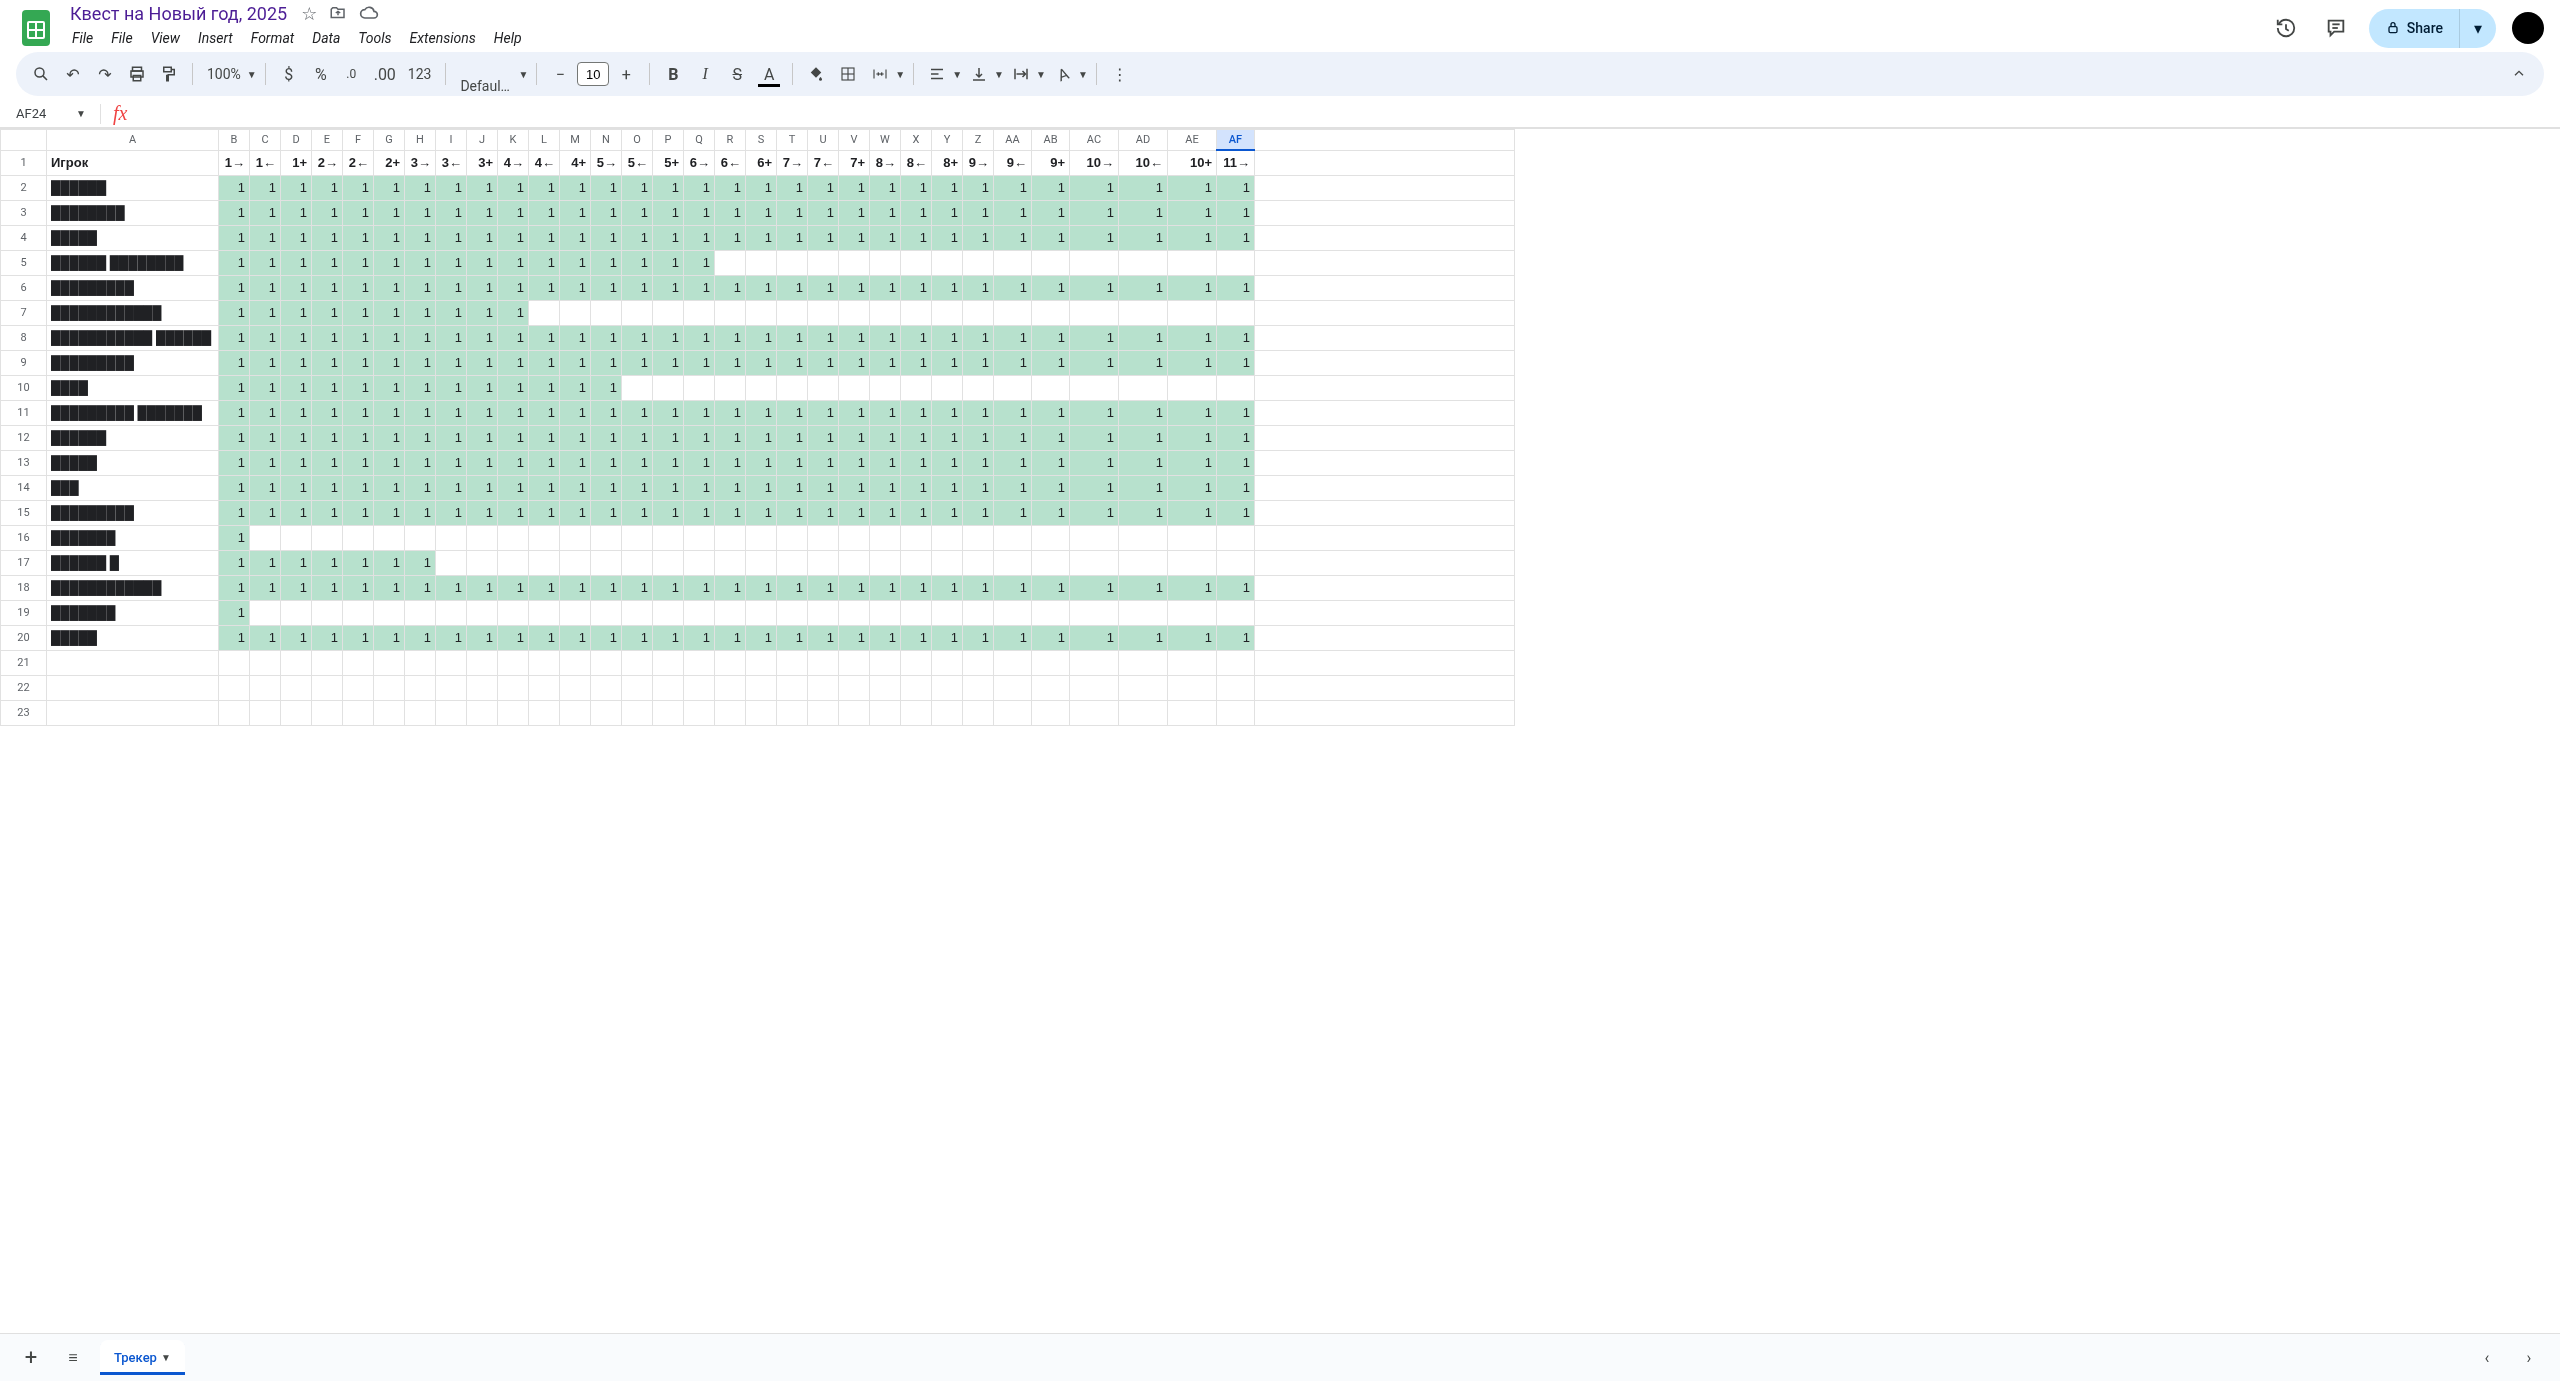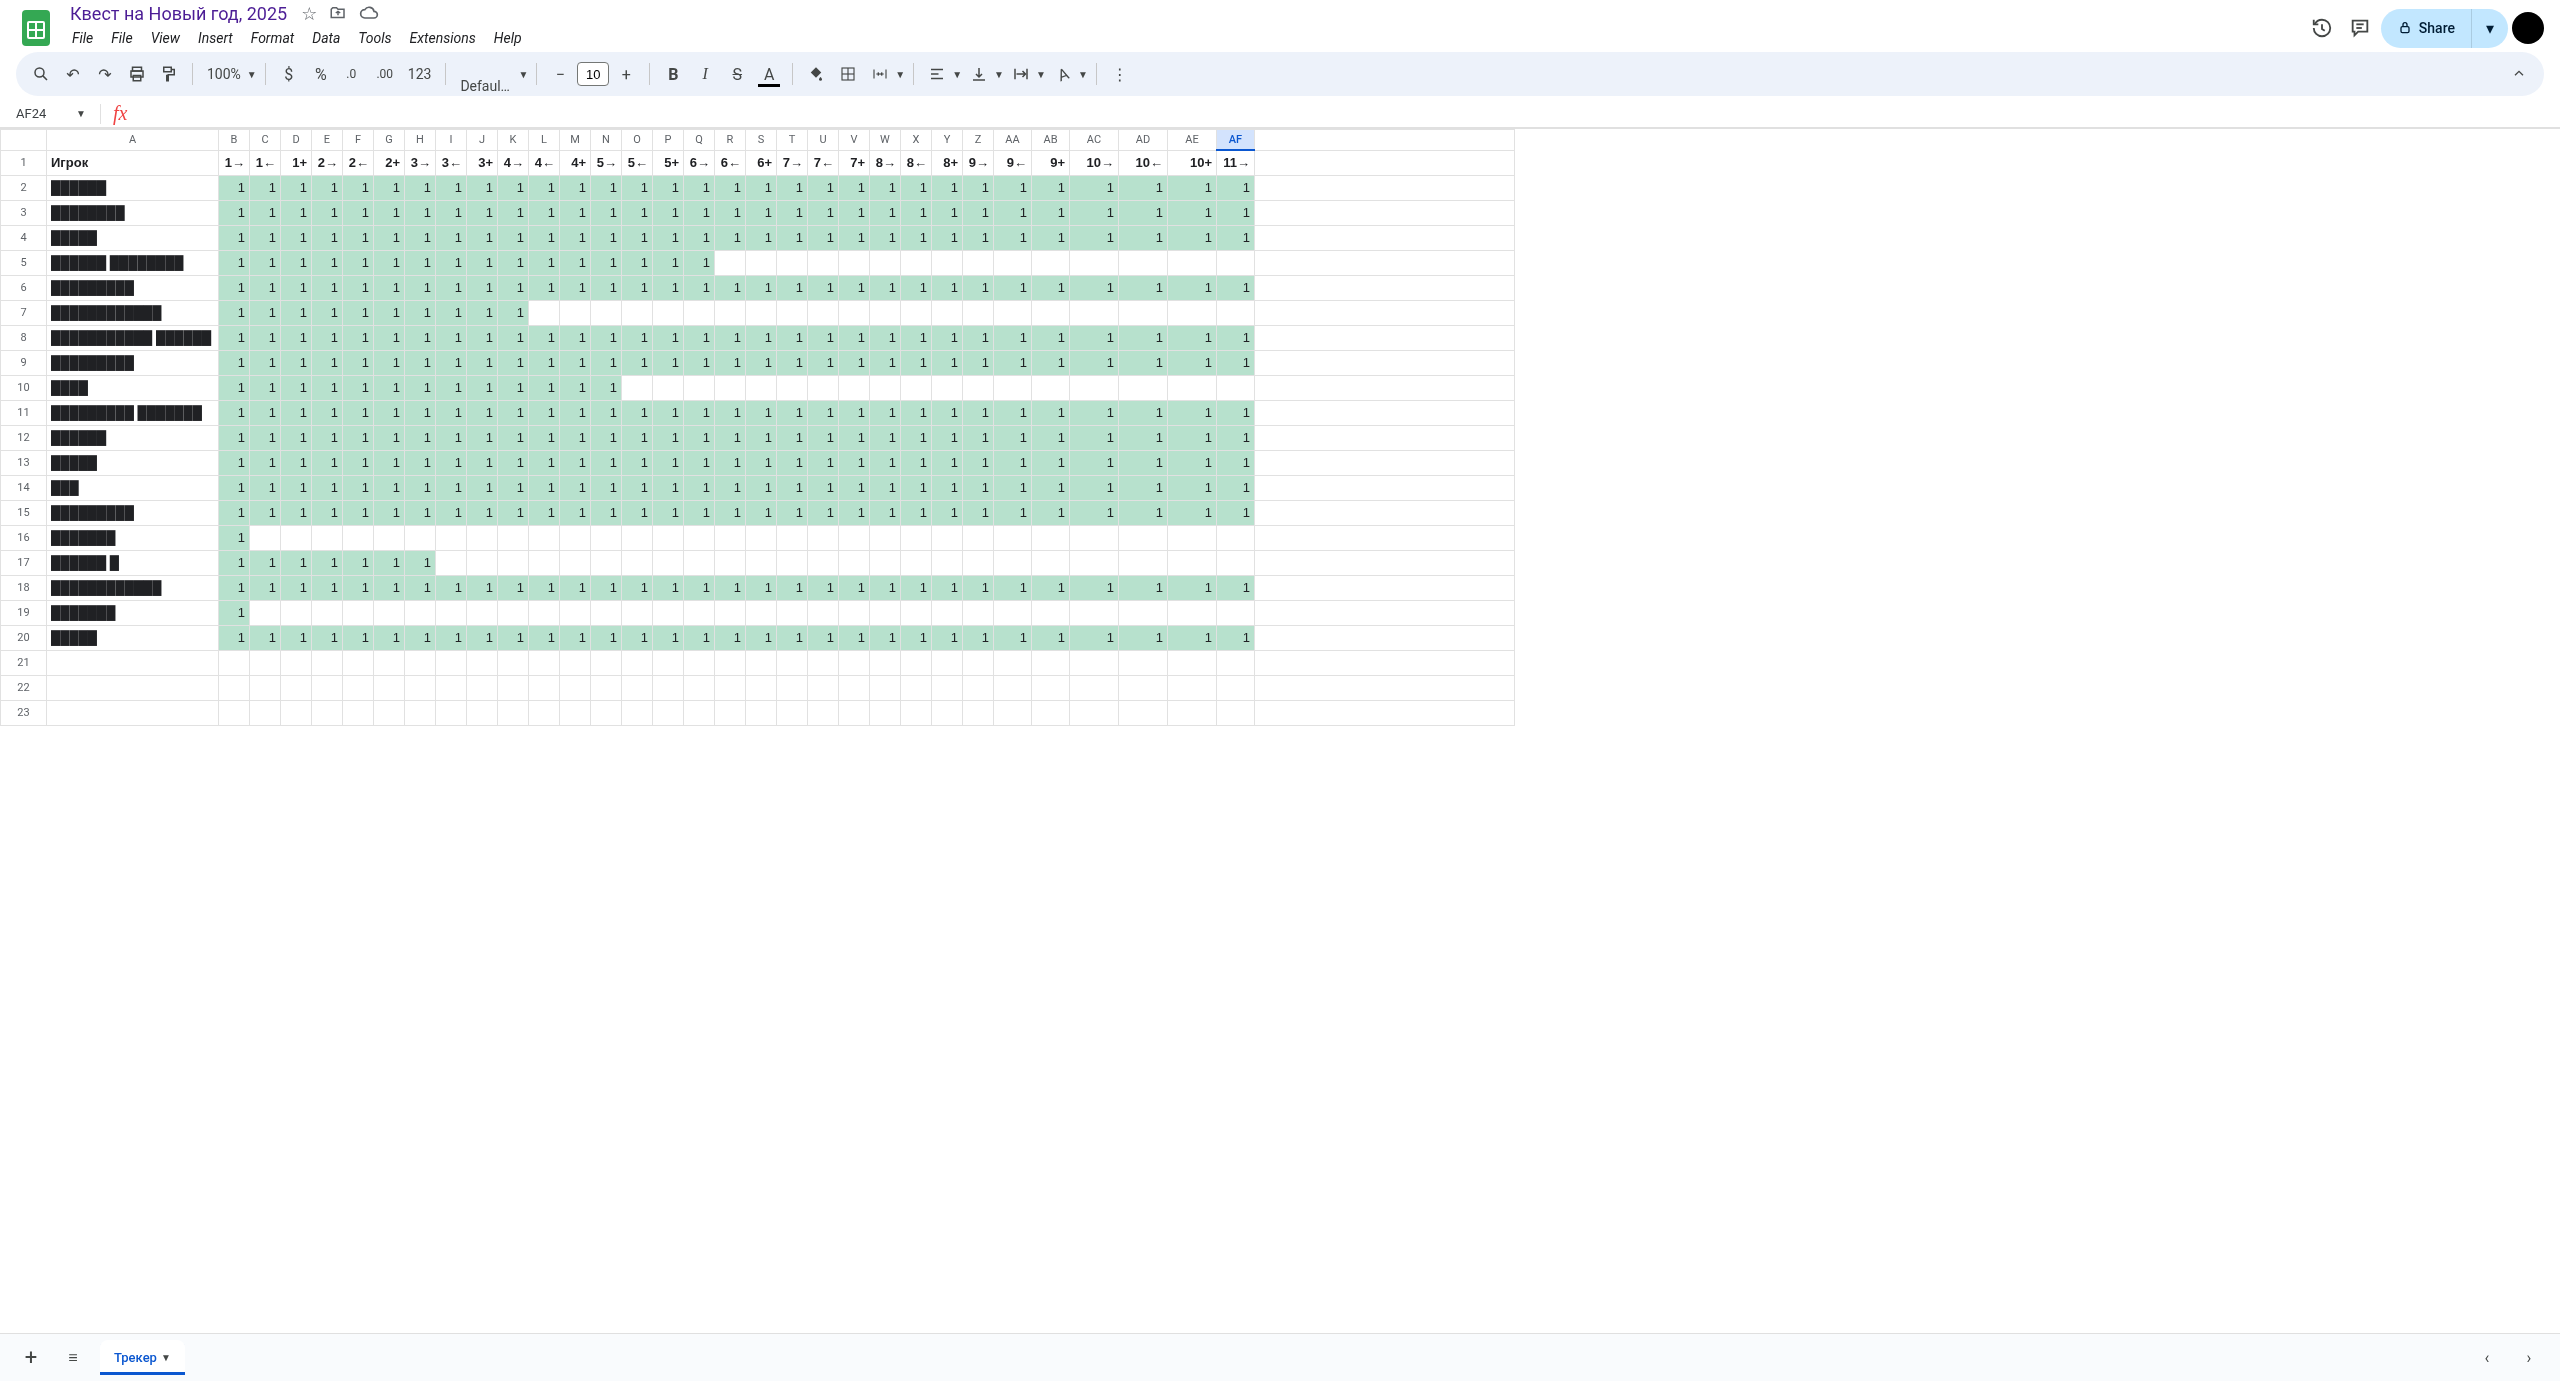--- a/index.html
+++ b/index.html
@@ -5,21 +5,21 @@
 * { box-sizing: border-box; margin: 0; padding: 0; }
 body { font-family: "Google Sans", Roboto, Arial, sans-serif; background: #fff; overflow: hidden; }
 
 
 .titlebar { display: flex; align-items: center; padding: 8px 16px 0 16px; height: 48px; }
 .logo { width: 40px; height: 40px; display: flex; align-items: center; justify-content: center; margin-right: 8px; }
 .doc-title { font-size: 18px; color: #4c1d95; padding: 2px 6px; border-radius: 4px; }
 .title-icons { display: flex; gap: 12px; align-items: center; margin-left: 8px; }
 .title-icons span { color: #5f6368; font-size: 18px; cursor: pointer; }
 .spacer { flex: 1; }
-.right-icons { display: flex; align-items: center; gap: 4px; }
+.right-icons { display: flex; align-items: center; gap: 16px; }
 .icon-btn { color: #444746; font-size: 20px; cursor: pointer; padding: 6px; border-radius: 50%; }
 .share-group { display: flex; align-items: center; background: #c2e7ff; border-radius: 40px; overflow: hidden; }
 .share-btn { display: flex; align-items: center; gap: 6px; padding: 10px 16px; font-size: 14px; font-weight: 500; color: #001d35; cursor: pointer; }
 .share-chevron { padding: 10px 14px; color: #001d35; border-left: 1px solid rgba(0,0,0,.12); cursor: pointer; }
 .avatar { width: 32px; height: 32px; border-radius: 50%; background: #000; }
 
 
 .menubar { display: flex; gap: 2px; padding: 0 12px 6px 72px; font-size: 14px; color: #202124; }
 .menubar span { padding: 4px 8px; border-radius: 4px; cursor: pointer; }
 
@@ -165,21 +165,21 @@
         <path d="M15 6h4v7h-8v8h-2v-8"></path>
       </svg>
     </div>
   <div class="tb-sep"></div>
   <div class="tb-text">100%</div>
   <span class="tb-drop">▼</span>
   <div class="tb-sep"></div>
   <div class="tb-btn">$</div>
   <div class="tb-btn">%</div>
   <div class="tb-btn" style="font-size:12px;">.0&nbsp;</div>
-  <div class="tb-btn" style="font-size:12px;">.00</div>
+  <div class="tb-btn" style="font-size:16px;">.00</div>
   <div class="tb-text">123</div>
   <div class="tb-sep"></div>
   <div class="tb-text" style="width:64px;margin-top:24px;">Defaul…</div>
   <span class="tb-drop">▼</span>
   <div class="tb-sep"></div>
   <div class="tb-btn">−</div>
   <input class="tb-input" value="10" style="">
   <div class="tb-btn">+</div>
   <div class="tb-sep"></div>
   <div class="tb-btn" style="font-weight:700;">B</div>

